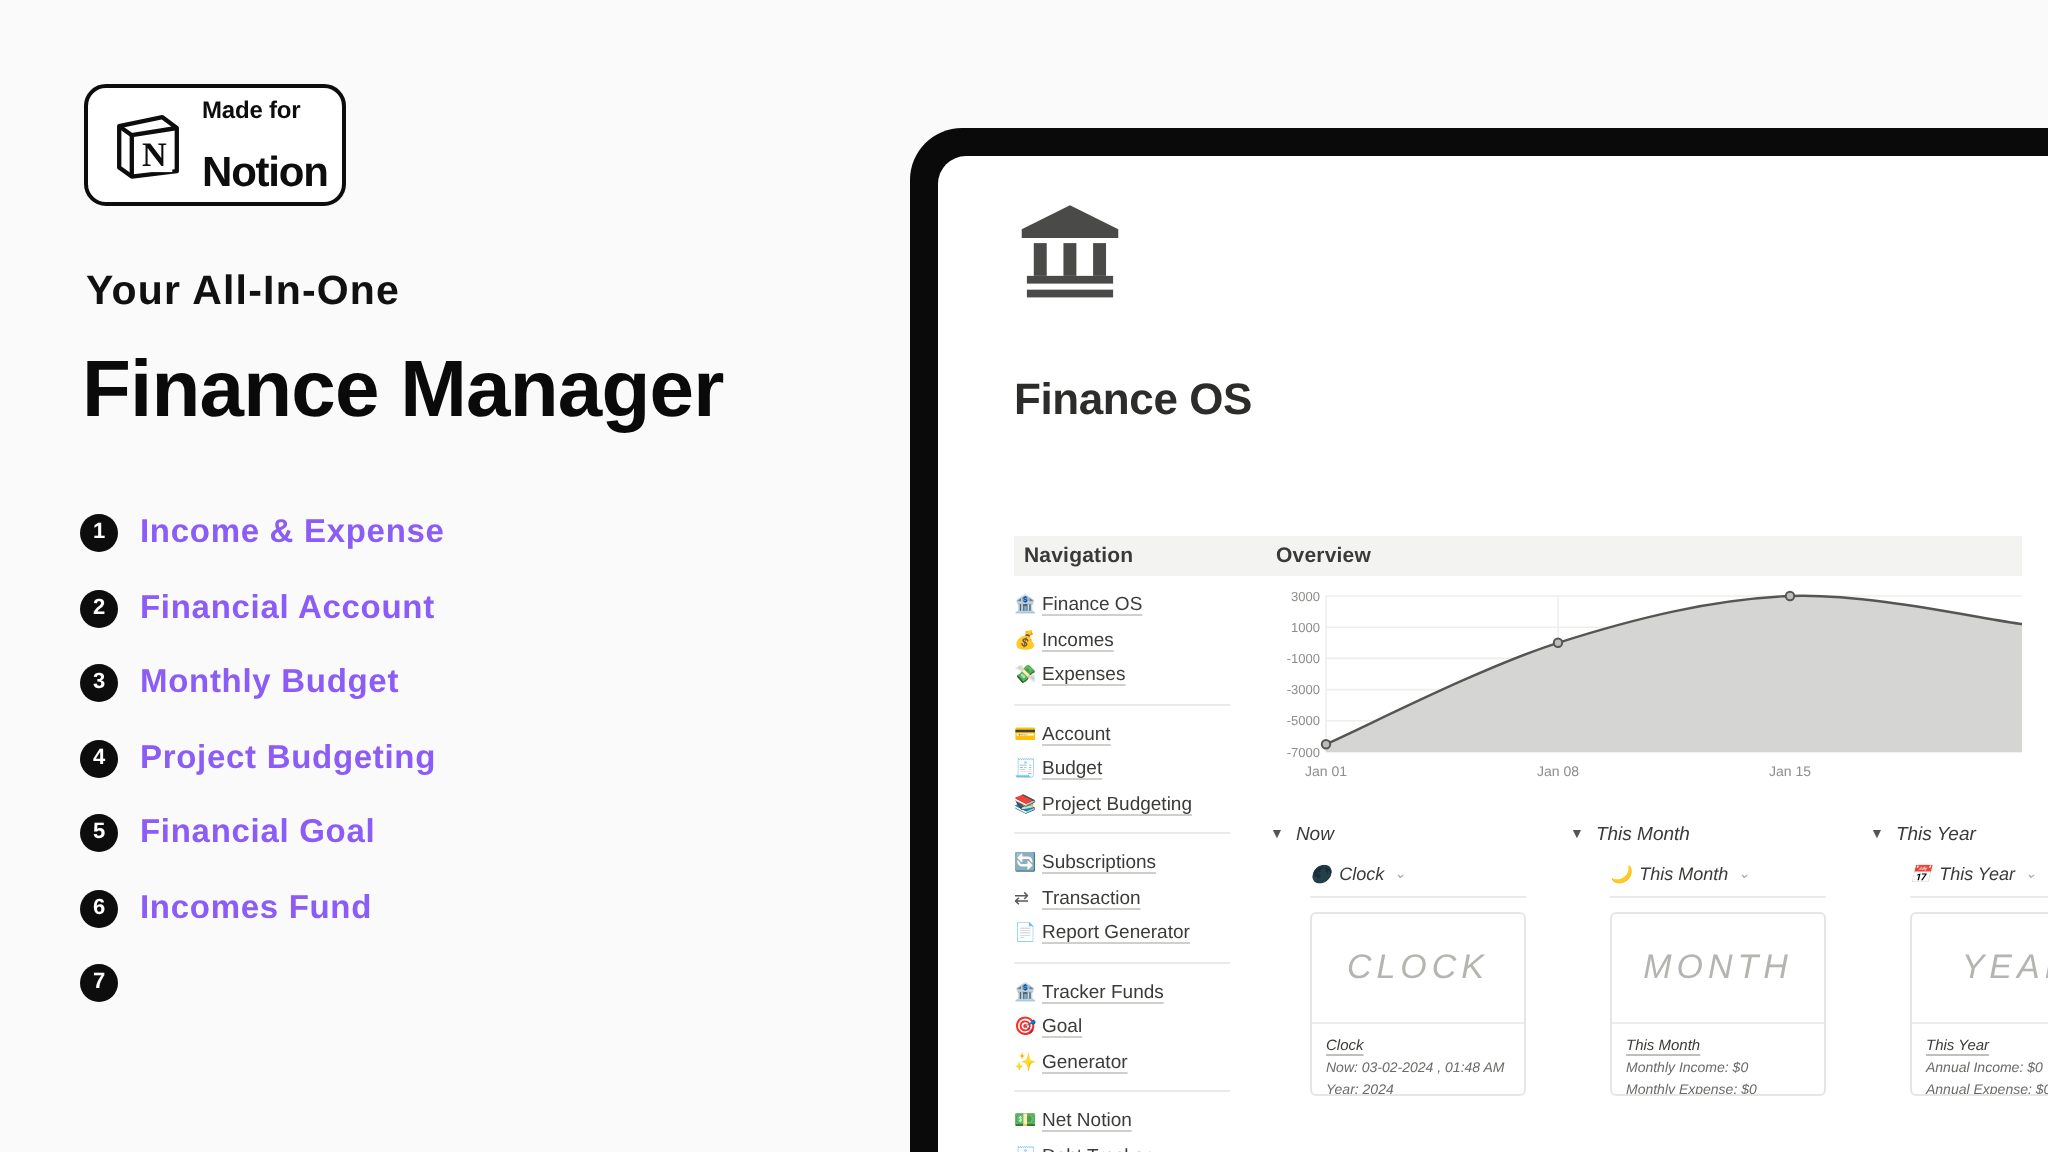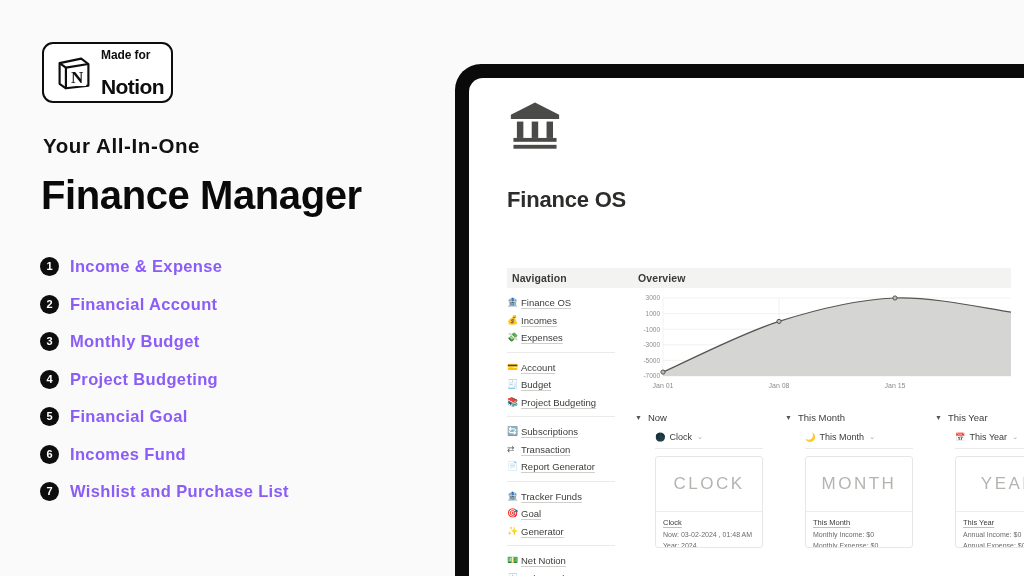--- a/index.html
+++ b/index.html
@@ -141,21 +141,21 @@
   
   #chart-wrap { margin-top: 2px; }
   #chart-svg { display: block; }
   .axis-tick { font-size: 6.5px; fill: #8d8d8a; font-family: "Liberation Sans", sans-serif; }
   .x-tick { font-size: 7px; fill: #8d8d8a; font-family: "Liberation Sans", sans-serif; }
 
   
   #cards-row {
     display: flex; margin-top: 14px; margin-left: 2px;
   }
-  .card-col { width: 150px; flex: none; }
+  .card-col { width: 150px; flex: none; font-style: italic; }
   .toggle-head {
     display: flex; align-items: center;
     font-size: 9.5px; color: #3b3b39; font-weight: 500;
   }
   .toggle-caret { font-size: 7px; color: #555553; margin-right: 6px; }
   .sub-head {
     display: flex; align-items: center;
     font-size: 9px; color: #3b3b39;
     margin: 9px 0 0 20px;
   }
@@ -234,21 +234,20 @@
         <li class="feature-item">
           <span class="feature-num">5</span>
           <span class="feature-label">Financial Goal</span>
         </li>
         <li class="feature-item">
           <span class="feature-num">6</span>
           <span class="feature-label">Incomes Fund</span>
         </li>
         <li class="feature-item">
           <span class="feature-num">7</span>
-          <span class="feature-label">Wishlist and Purchase List</span>
         </li>
       </ul>
   </div>
 
   <div id="tablet">
     <div id="tablet-screen">
 
       <div id="notion-page-header">
         <svg id="bank-icon" viewBox="0 0 64 58">
           <path d="M32 3 L60 17 L60 22 L4 22 L4 17 Z" fill="#4a4a48"></path>

